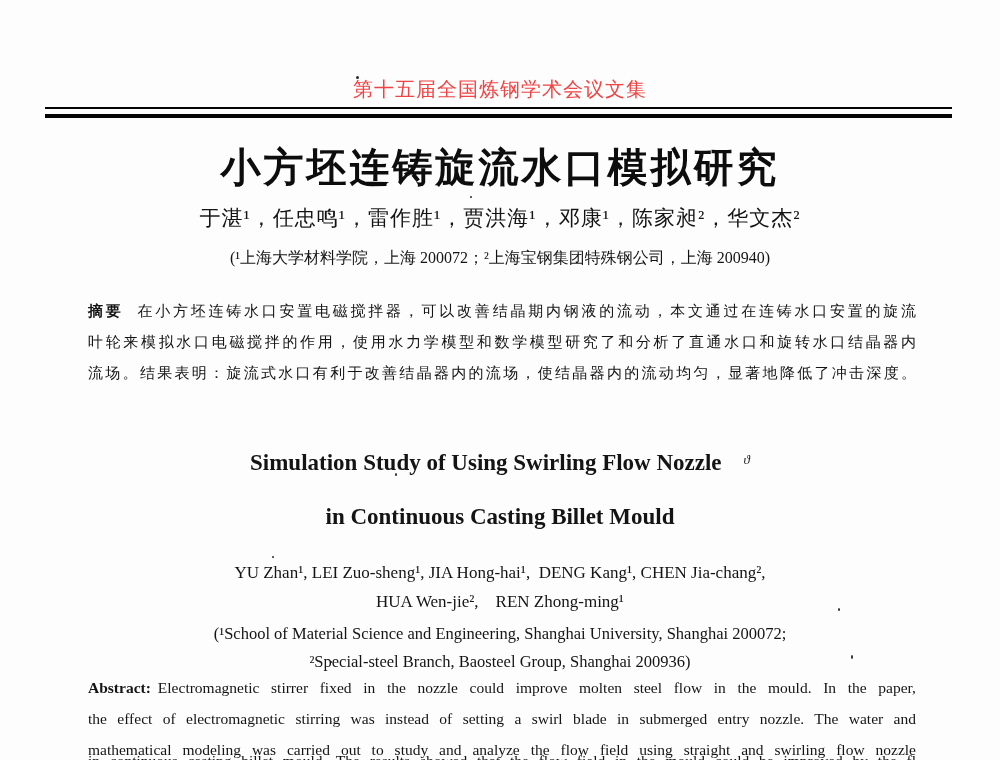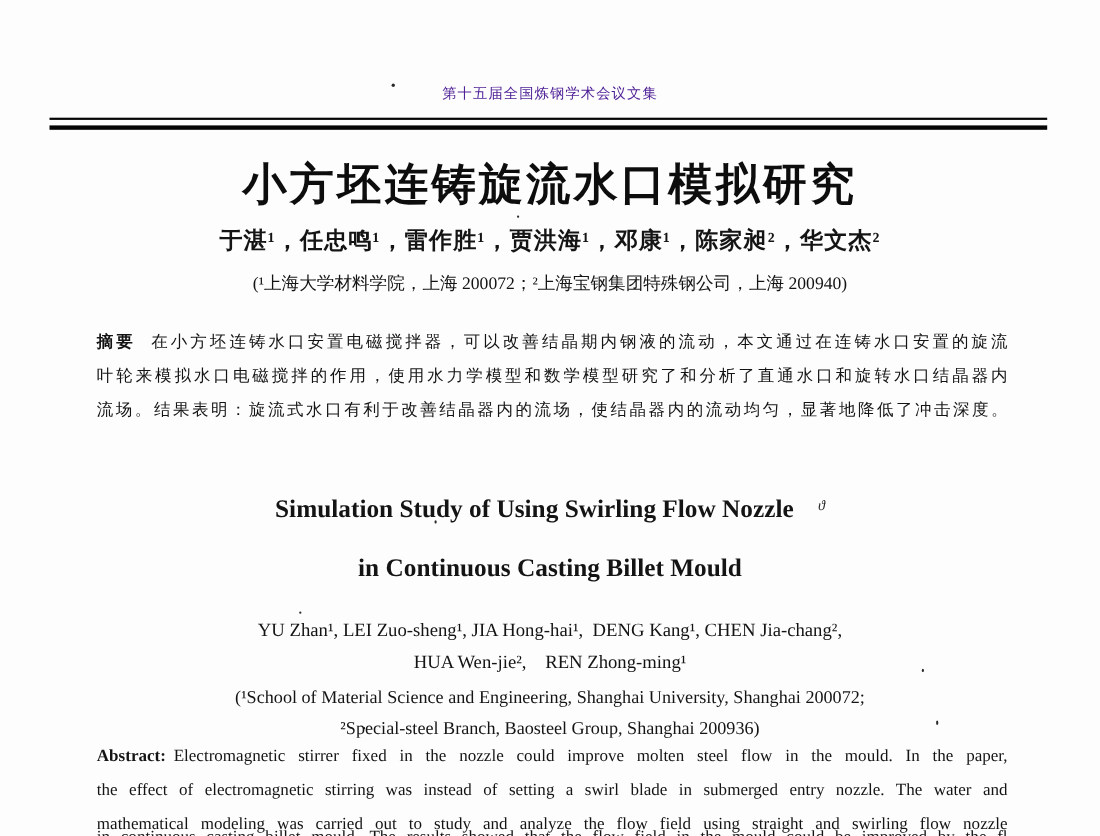--- a/index.html
+++ b/index.html
@@ -2,26 +2,26 @@
 <html><head>
 <meta charset="utf-8">
 <style>
   html,body{margin:0;padding:0;background:#e8e8e8;}
   .page{
     position:relative;width:1000px;height:760px;margin:0 auto;
     background:#fdfdfd;overflow:hidden;color:#141414;
     font-family:"Liberation Serif","DejaVu Serif",serif;
   }
   .center{position:absolute;left:0;width:100%;text-align:center;}
-  .running-header{top:76px;font-size:13px;letter-spacing:1px;color:#4c1d95;}
+  .running-header{top:76px;font-size:20px;letter-spacing:1px;color:#ef4444;}
   .rule{position:absolute;left:45px;width:907px;background:#050505;}
   .rule-1{top:107px;height:2px;}
   .rule-2{top:114px;height:4px;}
   .title-zh{top:140px;font-size:40px;font-weight:bold;letter-spacing:3px;color:#0d0d0d;}
-  .authors-zh{top:204px;font-size:21px;letter-spacing:1px;font-weight:bold;}
+  .authors-zh{top:204px;font-size:21px;letter-spacing:1px;}
   .affil-zh{top:248px;font-size:16px;}
   .block{position:absolute;left:88px;right:84px;}
   .abstract-zh{top:296px;font-size:15px;line-height:31px;}
   .j-line{text-align:justify;text-align-last:justify;}
   .b{font-weight:bold;}
   .lbl-gap{margin-right:14px;}
   .lbl-gap-sm{margin-right:7px;}
   .keywords{top:388px;font-size:15px;}
   .title-en-1{top:450px;font-size:23px;font-weight:bold;}
   .title-en-2{top:504px;font-size:23px;font-weight:bold;}

